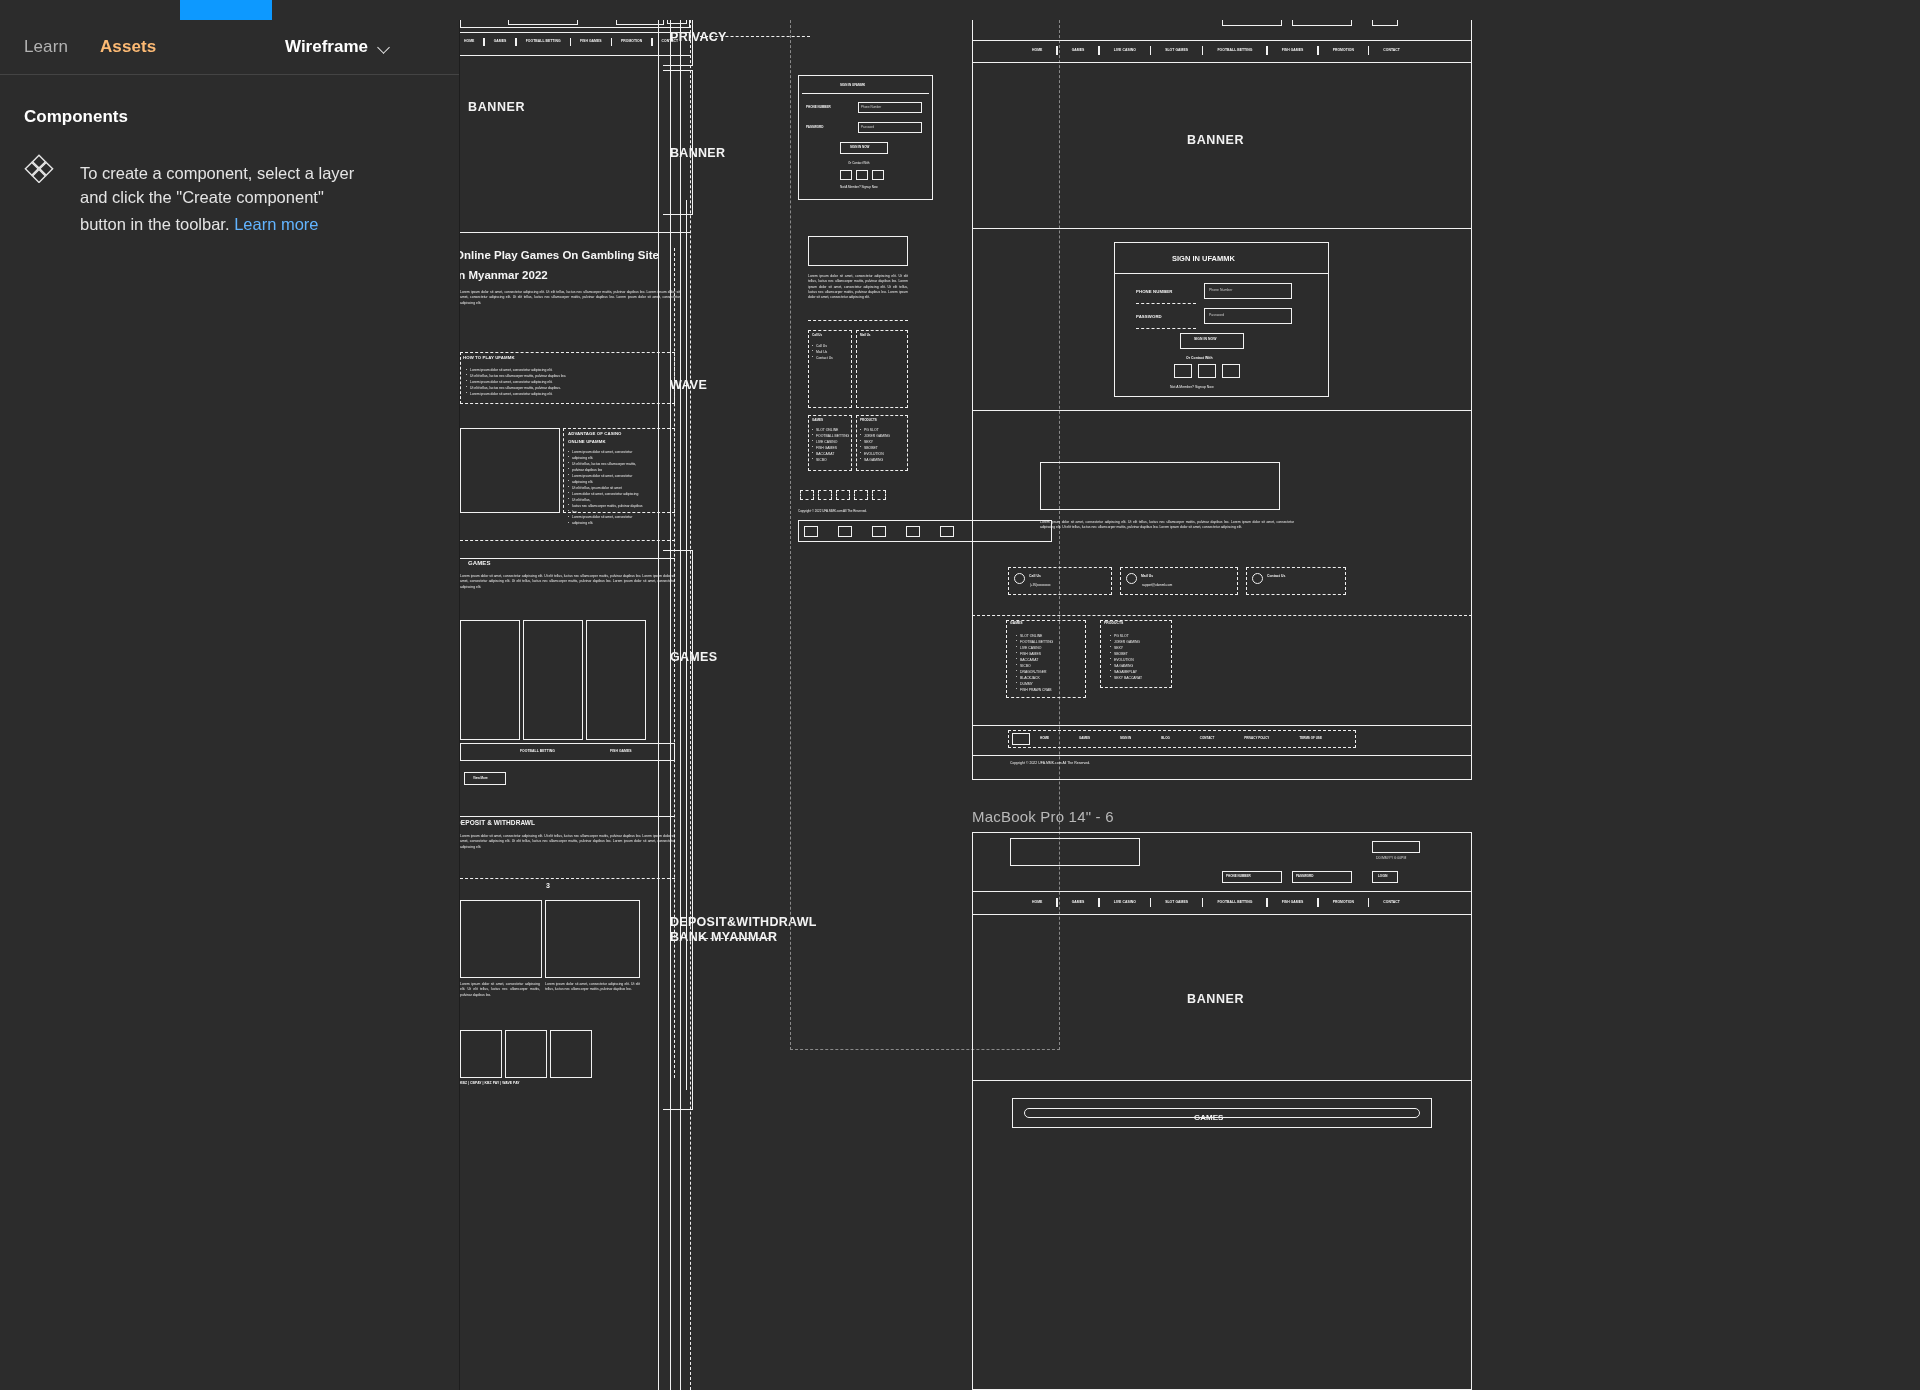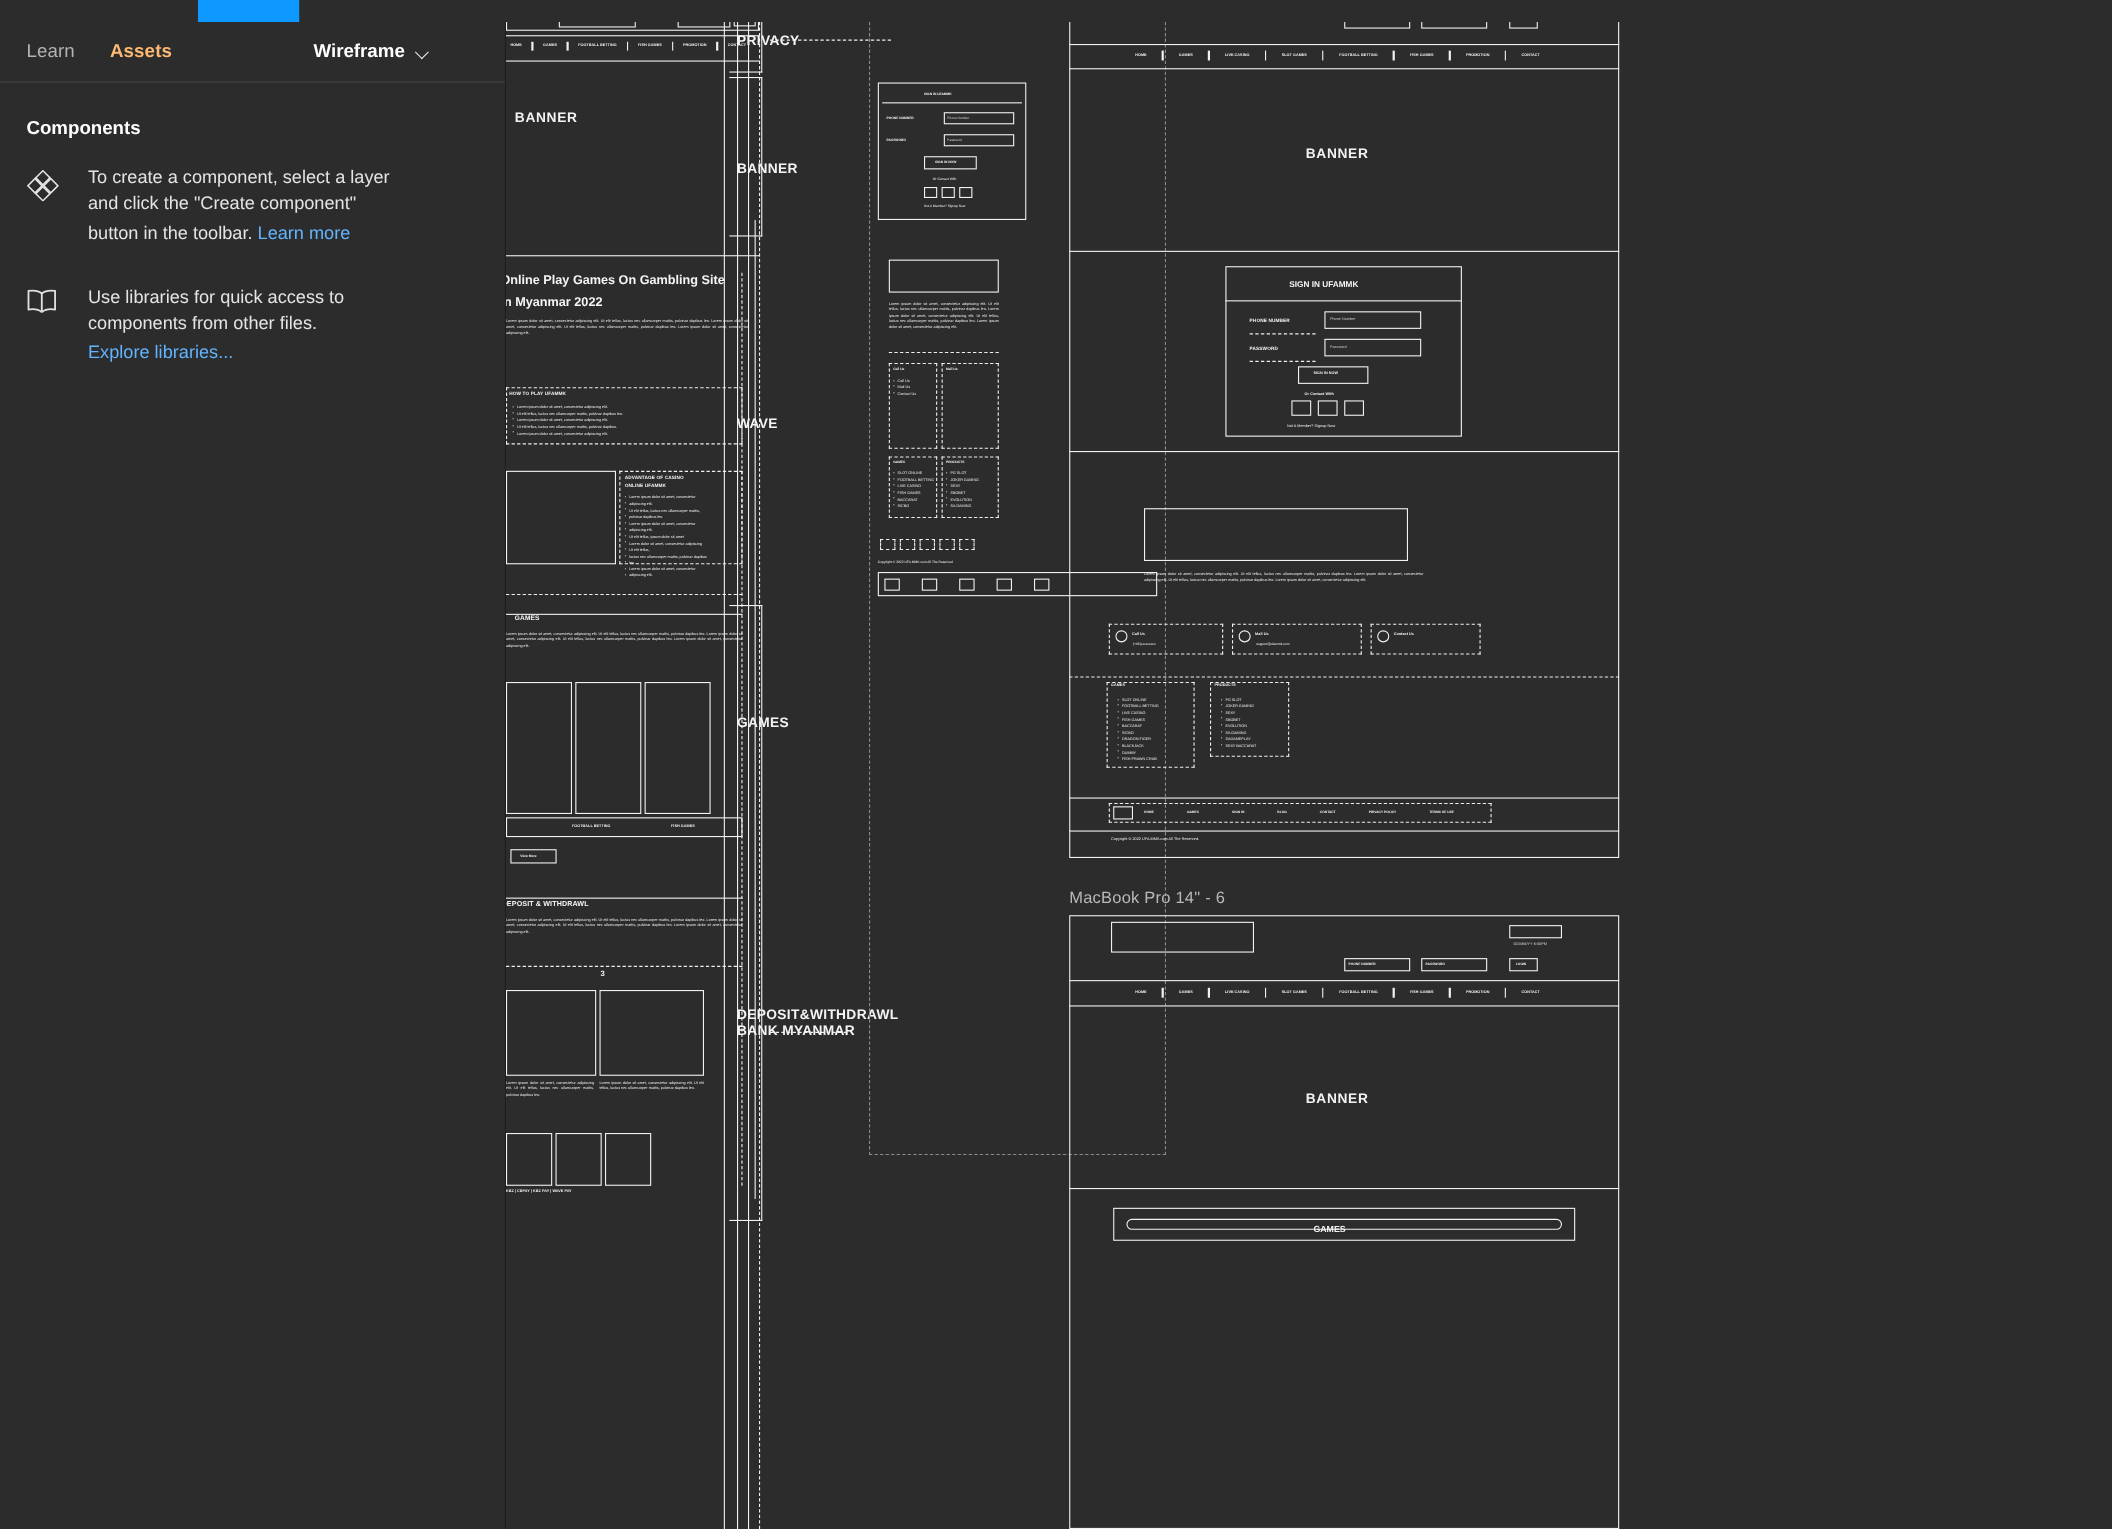--- a/index.html
+++ b/index.html
@@ -86,21 +86,21 @@
   .book-icon { width: 25px; height: 21px; }
 
   .panel-body { padding: 18px 22px 0 22px; }
   .section-title {
     font-size: 17px; font-weight: bold; color: #ffffff;
     margin: 14px 0 22px 2px;
   }
   .hint-row { display: flex; gap: 22px; margin-bottom: 34px; padding-left: 2px; }
   .hint-glyph { flex: 0 0 34px; padding-top: 4px; }
   .hint-text {
-    font-size: 16.5px; line-height: 1.47; color: #e4e4e4; max-width: 290px;
+    font-size: 16.5px; line-height: 1.47; color: #e4e4e4; max-width: 290px; margin-top: 12px;
   }
   .hint-link { color: #62b4ff; display: inline-block; margin-top: 2px; cursor: pointer; }
 
   
   .canvas {
     position: absolute; left: 460px; top: 0;
     width: 1460px; height: 1390px;
     background: #2c2c2c; overflow: hidden;
   }
   .wf { position: absolute; }
@@ -171,31 +171,20 @@
             <rect x="7.8" y="9.4" width="9.1" height="9.1" transform="rotate(45 7.8 9.4)" stroke="#e6e6e6" stroke-width="1.4"></rect>
             <rect x="22.2" y="9.4" width="9.1" height="9.1" transform="rotate(45 22.2 9.4)" stroke="#e6e6e6" stroke-width="1.4"></rect>
           </svg>
         </div>
         <div class="hint-text">
           <span>To create a component, select a layer and click the "Create component" button in the toolbar.</span>
           <span class="hint-link">Learn more</span>
         </div>
       </div>
 
-      <div class="hint-row">
-        <div class="hint-glyph">
-          <svg width="28" height="24" viewBox="0 0 25 21" fill="none">
-            <path d="M12.5 4.2C10.6 2.4 8.2 1.7 5 1.7c-1.3 0-2.4.1-3.3.3v15.1c.9-.2 2-.3 3.3-.3 3.2 0 5.6.7 7.5 2.5M12.5 4.2c1.9-1.8 4.3-2.5 7.5-2.5 1.3 0 2.4.1 3.3.3v15.1c-.9-.2-2-.3-3.3-.3-3.2 0-5.6.7-7.5 2.5M12.5 4.2v15.1" stroke="#e0e0e0" stroke-width="1.5" stroke-linejoin="round"></path>
-          </svg>
-        </div>
-        <div class="hint-text">
-          <span>Use libraries for quick access to components from other files.</span>
-          <span class="hint-link">Explore libraries...</span>
-        </div>
-      </div>
     </div>
   </aside>
 
   <main class="canvas">
 
     <section class="wf" style="left:0px; top:-40px; width:230px; height:1170px;">
 
       <div class="bx" style="left:0px; top:40px; width:230px; height:28px;"></div>
       <div class="txt b micro" style="left:6px; top:58px;">PHONE NUMBER</div>
       <div class="bx" style="left:48px; top:52px; width:70px; height:13px;"></div>

